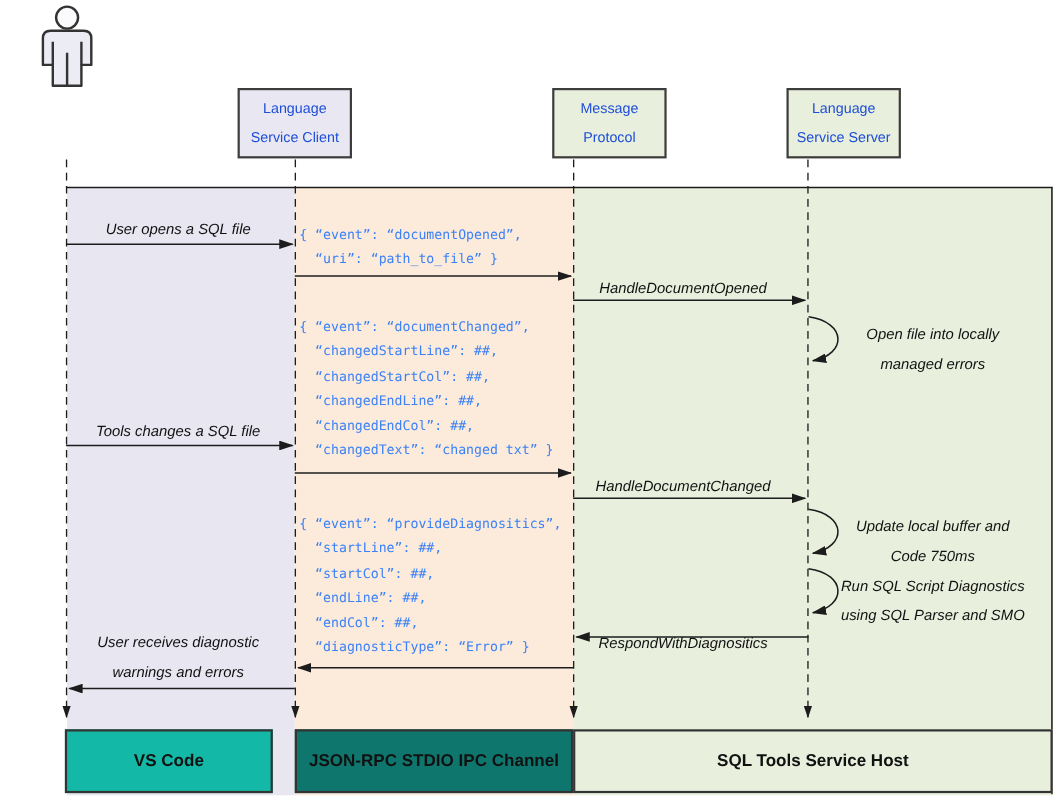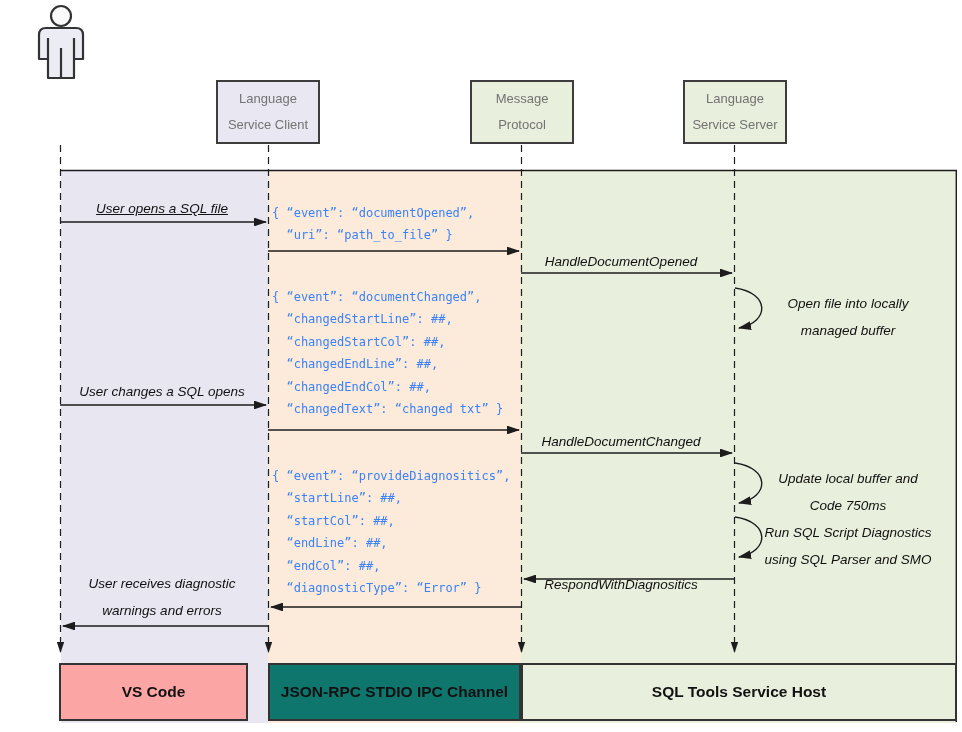--- a/index.html
+++ b/index.html
@@ -9,39 +9,39 @@
   .band{position:absolute;top:171px;height:552px;}
   .band.lavender{left:61px;width:207px;background:#e7e6f1;}
   .band.peach{left:268px;width:253px;background:#fceadb;}
   .band.green{left:521px;width:436px;background:#e8efdd;}
 
   svg.overlay{position:absolute;left:0;top:0;z-index:2;}
 
   .actor{position:absolute;top:80px;height:64px;box-sizing:border-box;
          border:2px solid #3d3d3d;display:flex;flex-direction:column;
          align-items:center;justify-content:center;z-index:3;
-         font-size:13px;color:#737373;line-height:26px;text-align:center;}
+         font-size:13px;color:#1d4ed8;line-height:26px;text-align:center;}
   .actor.lav{background:#e9e8f2;}
-  .actor.grn{background:#e8efdc;}
+  .actor.grn{background:#e8efdc;margin-left:32px;}
   #actor-user{left:8px;width:104px;}
   #actor-client{left:216px;width:104px;}
   #actor-protocol{left:470px;width:104px;}
   #actor-server{left:683px;width:104px;}
 
   .footerbox{position:absolute;top:663px;height:58px;box-sizing:border-box;
              border:2px solid #333;display:flex;align-items:center;justify-content:center;
              font-size:15.5px;font-weight:bold;color:#111;z-index:3;}
-  #footer-vscode{left:59px;width:189px;background:#fca5a5;}
+  #footer-vscode{left:59px;width:189px;background:#14b8a6;}
   #footer-channel{left:268px;width:253px;background:#0f766e;}
   #footer-host{left:521px;width:436px;background:#e8efdd;}
 
   .lane-label{position:absolute;z-index:4;font-style:italic;font-size:13.5px;
               color:#111;text-align:center;line-height:20px;}
   .two-line{line-height:27px;}
-  #lbl-open{left:62px;top:199px;width:200px;text-decoration:underline;}
+  #lbl-open{left:62px;top:199px;width:200px;}
   #lbl-change{left:62px;top:382px;width:200px;}
   #lbl-receive{left:62px;top:570px;width:200px;}
   #lbl-handle-opened{left:523px;top:252px;width:196px;}
   #lbl-handle-changed{left:523px;top:432px;width:196px;}
   #lbl-respond{left:523px;top:556px;width:196px;margin-top:19px;}
   #note-open{left:748px;top:290px;width:200px;}
   #note-update{left:748px;top:465px;width:200px;}
   #note-run{left:748px;top:519px;width:200px;}
 
   .payload{position:absolute;left:272px;z-index:4;margin:0;
@@ -105,32 +105,32 @@
   <div class="actor grn" id="actor-protocol">
     <span>Message</span>
     <span>Protocol</span>
   </div>
   <div class="actor grn" id="actor-server">
     <span>Language</span>
     <span>Service Server</span>
   </div>
 
   <div class="lane-label" id="lbl-open">User opens a SQL file</div>
-  <div class="lane-label" id="lbl-change">User changes a SQL opens</div>
+  <div class="lane-label" id="lbl-change">Tools changes a SQL file</div>
   <div class="lane-label" id="lbl-handle-opened">HandleDocumentOpened</div>
   <div class="lane-label two-line" id="lbl-receive">
     <div>User receives diagnostic</div>
     <div>warnings and errors</div>
   </div>
   <div class="lane-label" id="lbl-handle-changed">HandleDocumentChanged</div>
   <div class="lane-label" id="lbl-respond">RespondWithDiagnositics</div>
 
   <div class="lane-label two-line" id="note-open">
     <div>Open file into locally</div>
-    <div>managed buffer</div>
+    <div>managed errors</div>
   </div>
   <div class="lane-label two-line" id="note-update">
     <div>Update local buffer and</div>
     <div>Code 750ms</div>
   </div>
   <div class="lane-label two-line" id="note-run">
     <div>Run SQL Script Diagnostics</div>
     <div>using SQL Parser and SMO</div>
   </div>
 

